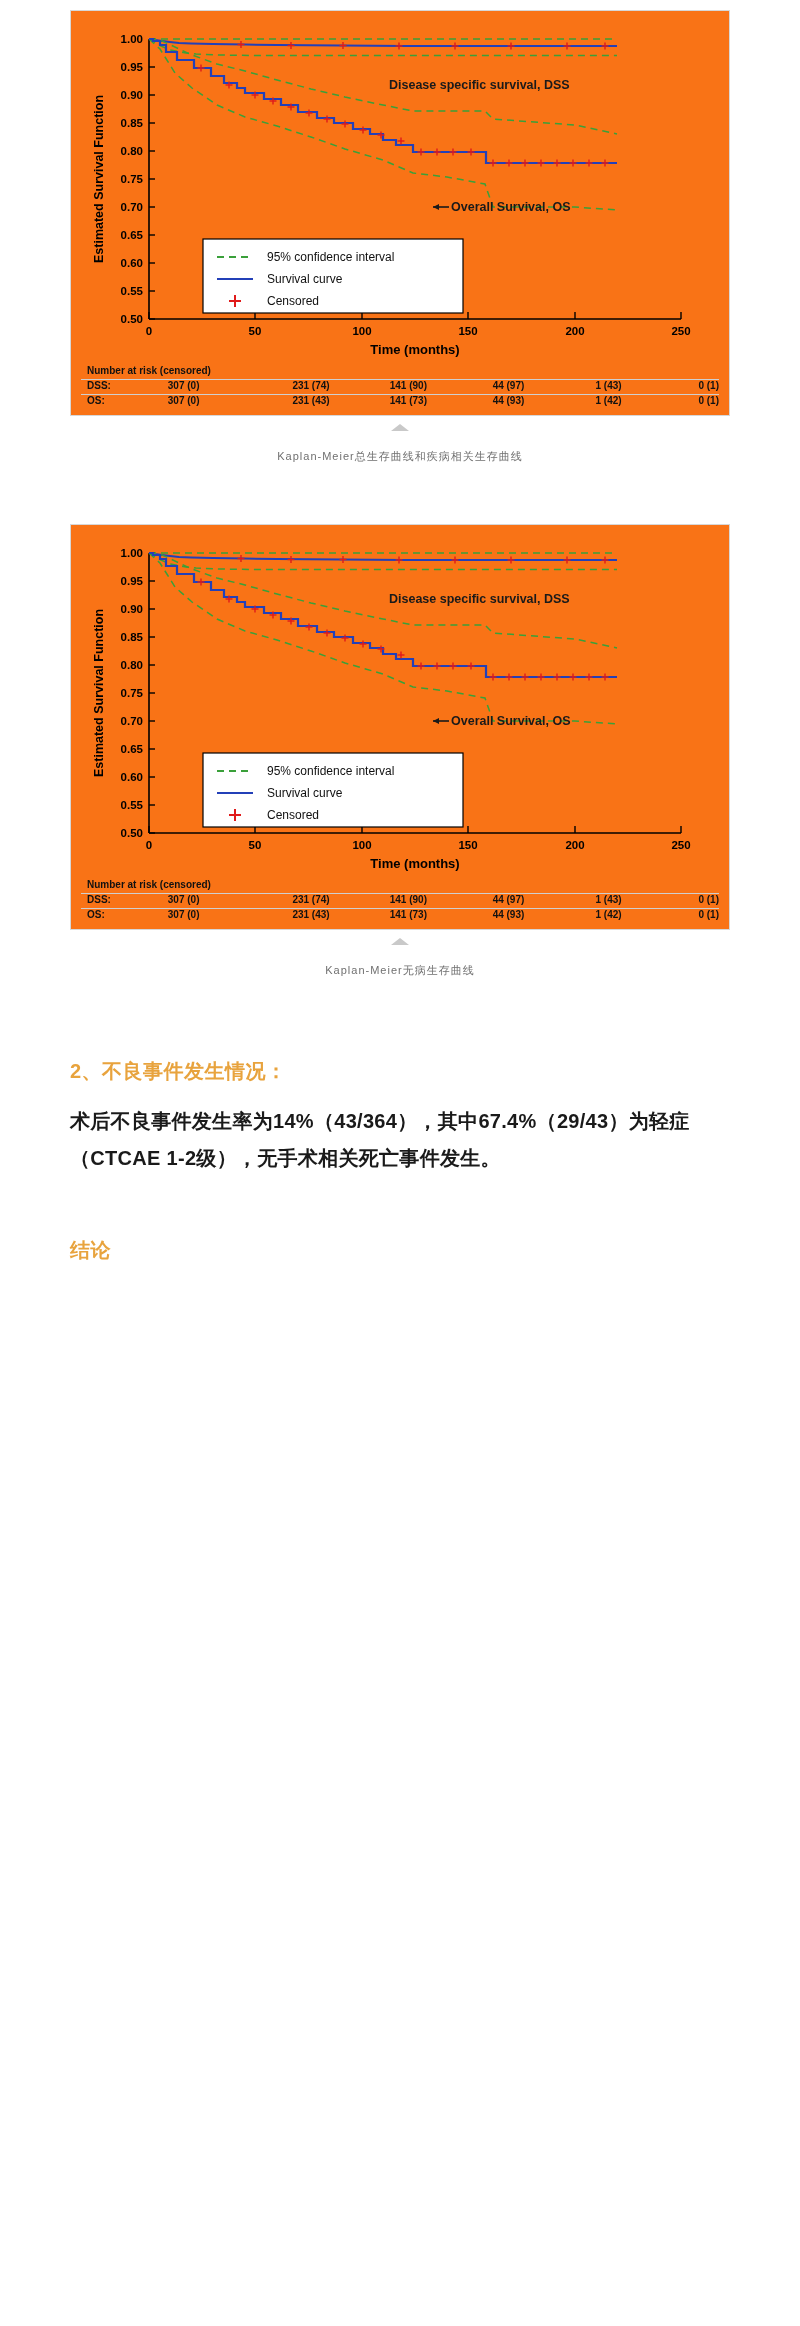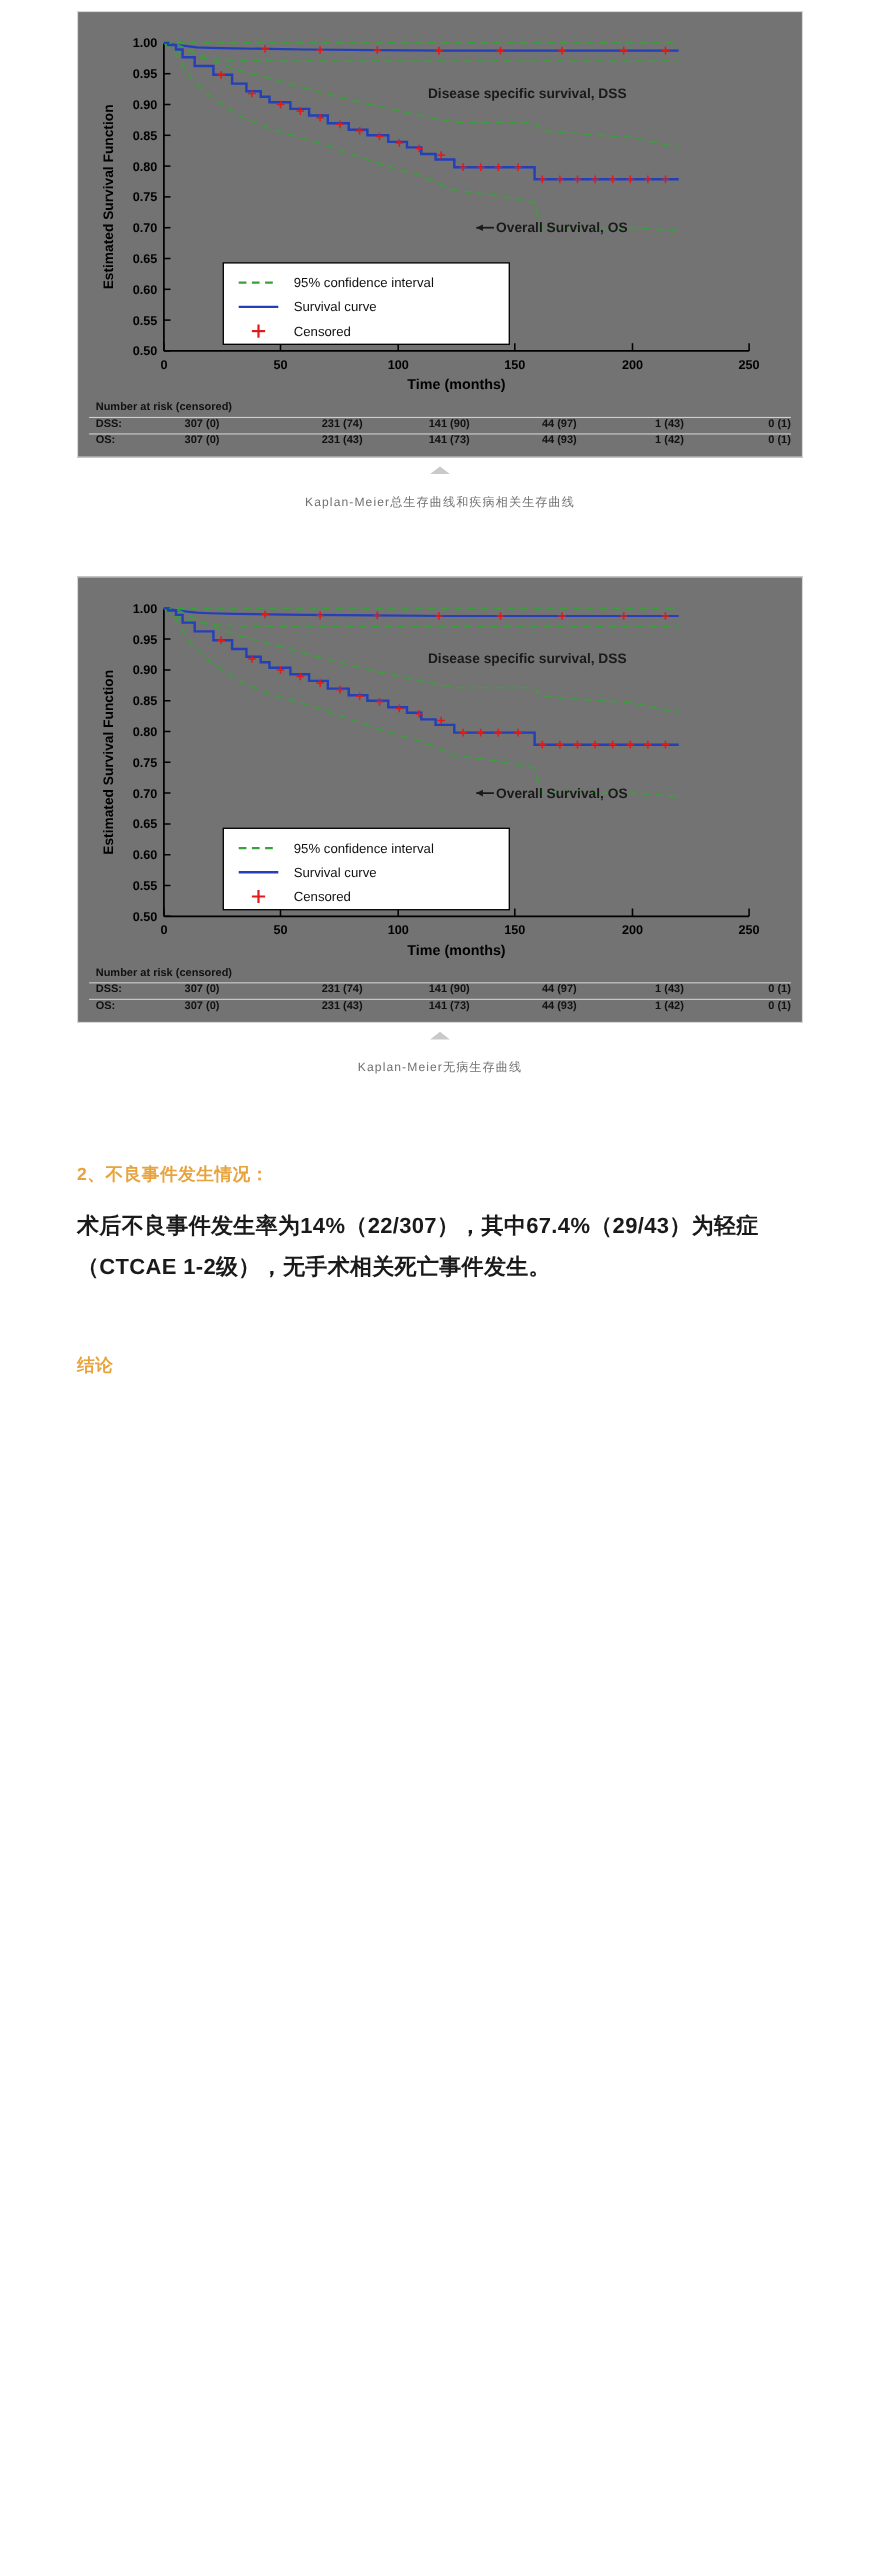--- a/index.html
+++ b/index.html
@@ -22,21 +22,21 @@
     box-sizing: border-box;
   }
 
   
   .figure-block {
     width: 660px;
     margin: 0 auto 0 auto;
   }
   .figure-frame {
     border: 1px solid #d7d7d7;
-    background: #737373;
+    background: #f97316;
     padding: 10px 10px 6px 10px;
     box-sizing: border-box;
   }
   .caption {
     text-align: center;
     color: #707070;
     font-size: 11px;
     letter-spacing: 1px;
     margin-top: 18px;
   }
@@ -88,21 +88,21 @@
   }
   .risk-row .cell.first { text-align: center; }
 
   
   .section {
     width: 660px;
     margin: 0 auto;
   }
   .section-heading {
     color: #e8a33d;
-    font-size: 16px;
+    font-size: 20px;
     font-weight: bold;
     margin: 0 0 18px 0;
     letter-spacing: 0.5px;
   }
   .body-text {
     font-size: 20px;
     line-height: 1.85;
     color: #1a1a1a;
     font-weight: bold;
     letter-spacing: 0.3px;
@@ -473,21 +473,21 @@
     </div>
 
     <div class="caption-marker"></div>
     <div class="caption">Kaplan-Meier无病生存曲线</div>
   </div>
 
   <div class="spacer-80"></div>
 
   <div class="section">
     <div class="section-heading">2、不良事件发生情况：</div>
-    <div class="body-text">术后不良事件发生率为14%（22/307），其中67.4%（29/43）为轻症（CTCAE 1-2级），无手术相关死亡事件发生。</div>
+    <div class="body-text">术后不良事件发生率为14%（43/364），其中67.4%（29/43）为轻症（CTCAE 1-2级），无手术相关死亡事件发生。</div>
   </div>
 
   <div class="spacer-60"></div>
 
   <div class="section">
     <div class="section-heading">结论</div>
   </div>
 
   <div class="spacer-100"></div>
 </div>

